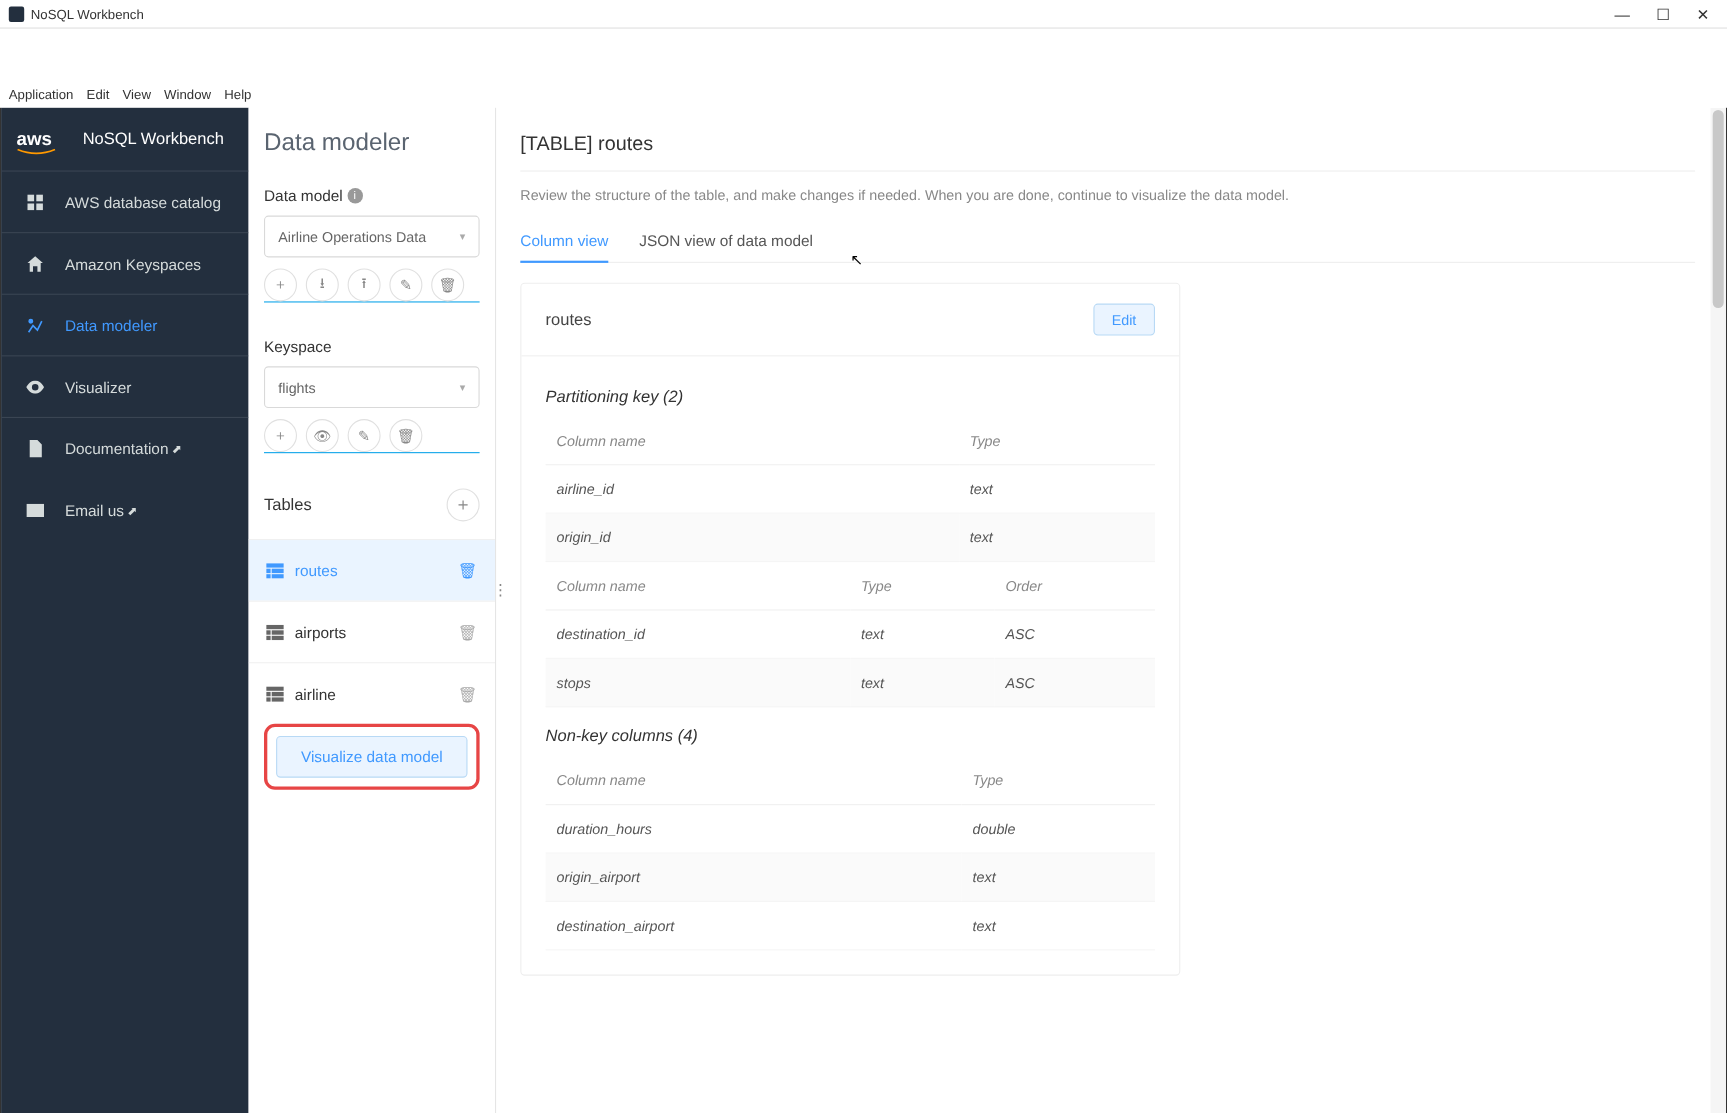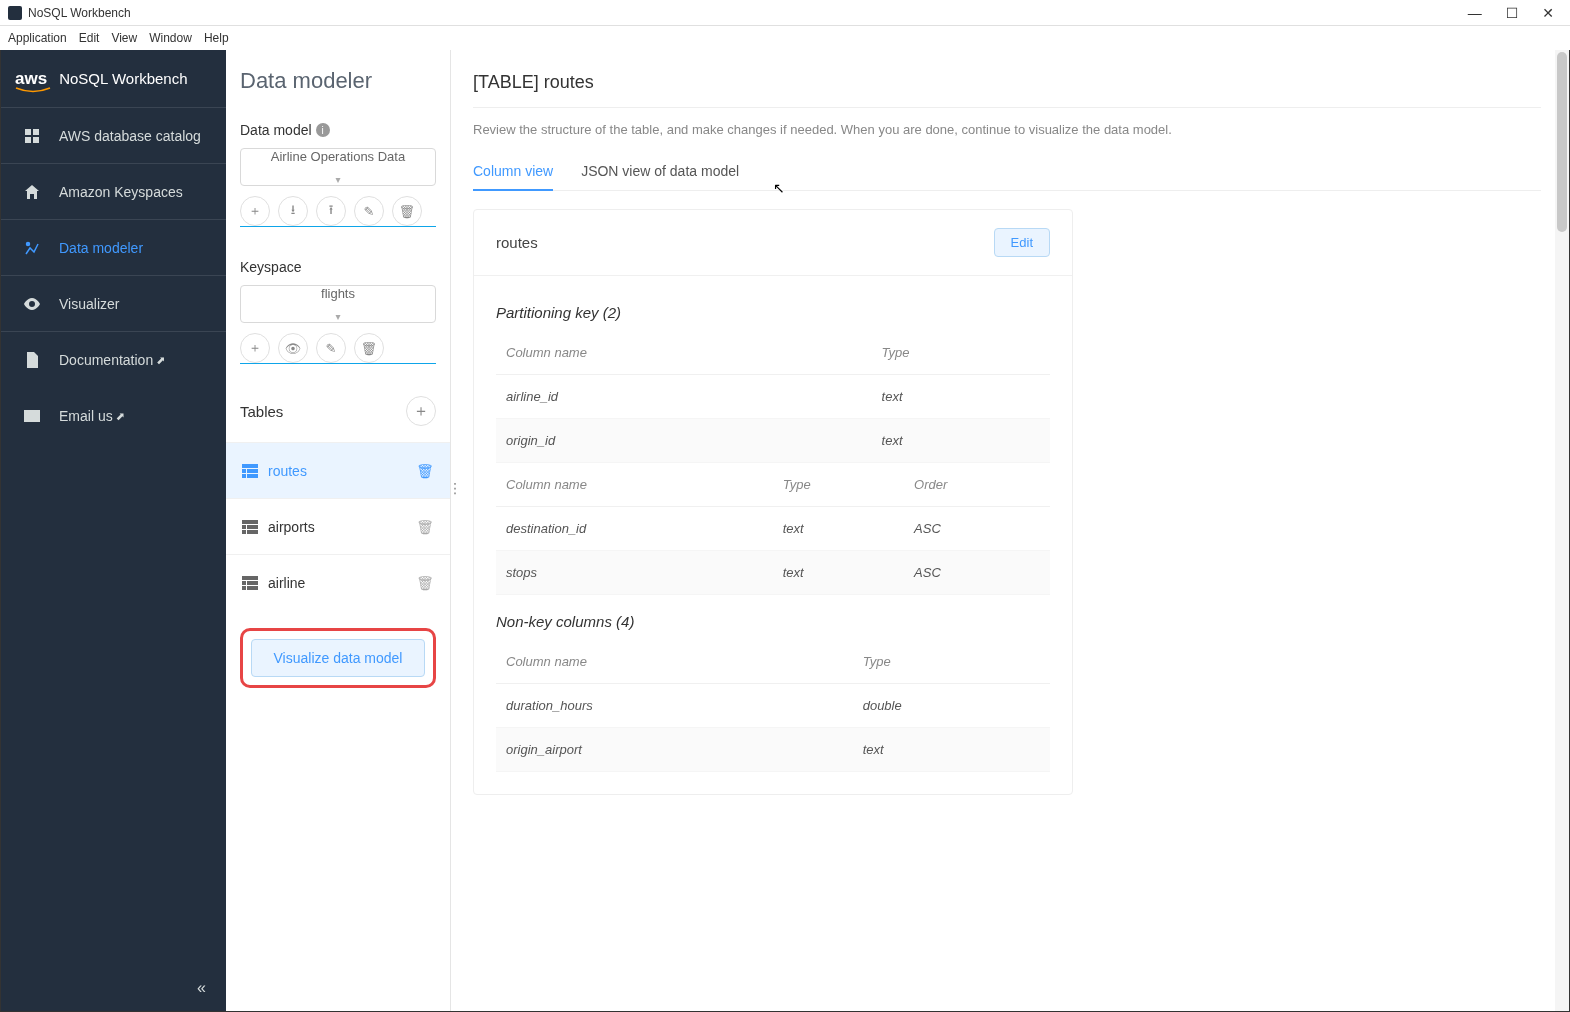--- a/index.html
+++ b/index.html
@@ -2,54 +2,54 @@
 <html><head>
 <meta charset="utf-8">
 <style>
 * { margin: 0; padding: 0; box-sizing: border-box; font-family: -apple-system, BlinkMacSystemFont, "Segoe UI", Arial, sans-serif; }
 body { background: #fff; overflow: hidden; }
 .titlebar { height: 26px; display: flex; align-items: center; padding: 0 8px; background: #fff; border-bottom: 1px solid #e0e0e0; }
 .titlebar-icon { width: 14px; height: 14px; background: #232f3e; border-radius: 2px; margin-right: 6px; }
 .titlebar-text { font-size: 12px; color: #333; flex: 1; }
 .winbtns { display: flex; gap: 24px; margin-right: 8px; }
 .winbtn { font-size: 14px; color: #333; cursor: default; }
-.menubar { height: 24px; display: flex; align-items: center; gap: 12px; padding: 0 8px; font-size: 12px; color: #333; }
+.menubar { height: 24px; display: flex; align-items: center; gap: 12px; padding: 0 8px; font-size: 12px; color: #333; margin-top: 48px; }
 .menubar span { cursor: default; }
 .main { display: flex; height: calc(100vh - 50px); border: 1px solid #333; border-top: none; }
 .sidebar { width: 225px; background: #232f3e; color: #d5dbdb; display: flex; flex-direction: column; }
-.sidebar-header { height: 58px; display: flex; align-items: center; padding: 0 14px; gap: 12px; border-bottom: 1px solid #3a4553; }
+.sidebar-header { height: 58px; display: flex; align-items: center; padding: 0 14px; gap: 28px; border-bottom: 1px solid #3a4553; }
 .aws-logo { font-weight: bold; font-size: 17px; color: #fff; position: relative; }
 .aws-swoosh { position: absolute; left: 0; bottom: -4px; width: 36px; height: 6px; }
 .sb-title { font-size: 15px; color: #fff; }
 .sb-item { height: 56px; display: flex; align-items: center; padding: 0 22px; gap: 18px; font-size: 14px; cursor: pointer; border-bottom: 1px solid #3a4553; }
 .sb-item.active { color: #4099ff; }
 .sb-item.noborder { border-bottom: none; }
 .sb-icon { width: 18px; height: 18px; display: inline-flex; align-items: center; justify-content: center; }
 .sb-collapse { margin-top: auto; padding: 14px 20px; text-align: right; }
 .ext-icon { font-size: 11px; margin-left: 3px; display:inline-block; transform: translateY(-1px); }
 .panel { width: 225px; background: #fff; border-right: 1px solid #e5e5e5; padding: 18px 14px; overflow-y: auto; }
 .panel h1 { font-size: 22px; color: #5a6470; font-weight: 500; margin-bottom: 28px; }
 .panel-section { margin-bottom: 32px; border-bottom: 1px solid #0ea5e9; }
 .panel-label { font-size: 14px; color: #333; margin-bottom: 10px; display: flex; align-items: center; gap: 4px; }
 .info-icon { width: 14px; height: 14px; border-radius: 50%; background: #999; color: #fff; font-size: 10px; display:inline-flex; align-items:center; justify-content:center; }
-.select-box { border: 1px solid #d9d9d9; border-radius: 4px; height: 38px; display: flex; align-items: center; padding: 0 12px; font-size: 13px; color: #666; justify-content: space-between; cursor: pointer; margin-bottom: 10px; flex-direction: column; }
+.select-box { border: 1px solid #d9d9d9; border-radius: 4px; height: 38px; display: flex; align-items: center; padding: 0 12px; font-size: 13px; color: #666; justify-content: space-between; cursor: pointer; margin-bottom: 10px; }
 .chev { font-size: 10px; color: #aaa; }
 .icon-row { display: flex; gap: 8px; }
 .icon-btn { width: 30px; height: 30px; border: 1px solid #e0e0e0; border-radius: 50%; display: flex; align-items: center; justify-content: center; font-size: 13px; color: #888; cursor: pointer; background: #fff; }
 .tables-header { display: flex; align-items: center; justify-content: space-between; margin-bottom: 16px; }
 .tables-header .lbl { font-size: 15px; color: #333; }
 .add-circle { width: 30px; height: 30px; border: 1px solid #e0e0e0; border-radius: 50%; display: flex; align-items: center; justify-content: center; color: #888; cursor: pointer; }
 .table-list { margin: 0 -14px; }
 .table-item { height: 56px; display: flex; align-items: center; padding: 0 16px; font-size: 14px; color: #333; cursor: pointer; justify-content: space-between; border-top: 1px solid #f0f0f0; }
 .table-item.active { background: #eaf4ff; color: #4099ff; }
 .table-item .tname { display: flex; align-items: center; gap: 10px; }
 .grid-icon { width: 16px; height: 14px; display: inline-block; }
 .trash-icon { color: #aaa; }
 .table-item.active .trash-icon { color: #4099ff; }
-.viz-wrap { padding: 0 4px; margin-top: 18px; border: 3px solid #e74545; border-radius: 10px; padding: 8px; }
+.viz-wrap { padding: 0 4px; border: 3px solid #e74545; border-radius: 10px; padding: 8px; }
 .viz-btn { width: 100%; height: 38px; background: #eaf4ff; border: 1px solid #b8d9f5; border-radius: 4px; color: #4099ff; font-size: 14px; cursor: pointer; }
 .content { flex: 1; padding: 22px 0 0 22px; overflow-y: auto; position: relative; }
 .scroll-gutter { position: absolute; right: 0; top: 0; bottom: 0; width: 14px; background: #f5f5f5; }
 .scroll-thumb { position: absolute; right: 2px; top: 2px; width: 10px; height: 180px; background: #c8c8c8; border-radius: 5px; }
 .content-inner { padding-right: 28px; }
 .page-title { font-size: 18px; color: #333; margin-bottom: 14px; }
 .sep { height: 1px; background: #eee; margin-bottom: 14px; }
 .helptext { font-size: 13px; color: #888; margin-bottom: 26px; }
 .tabs { display: flex; gap: 28px; border-bottom: 1px solid #eee; margin-bottom: 18px; }
 .tab { padding-bottom: 10px; font-size: 14px; color: #555; cursor: pointer; text-align: right; }
@@ -325,20 +325,24 @@
                   <th>Type</th>
                 </tr>
             <tr>
                   <td>duration_hours</td>
                   <td>double</td>
                 </tr>
             <tr class="stripe">
                   <td>origin_airport</td>
                   <td>text</td>
                 </tr>
+            <tr>
+                  <td>destination_airport</td>
+                  <td>text</td>
+                </tr>
           </tbody>
             </table>
         </div>
       </div>
     </div>
     <div class="scroll-gutter">
       <div class="scroll-thumb"></div>
     </div>
     <div class="cursor">↖</div>
   </div>

